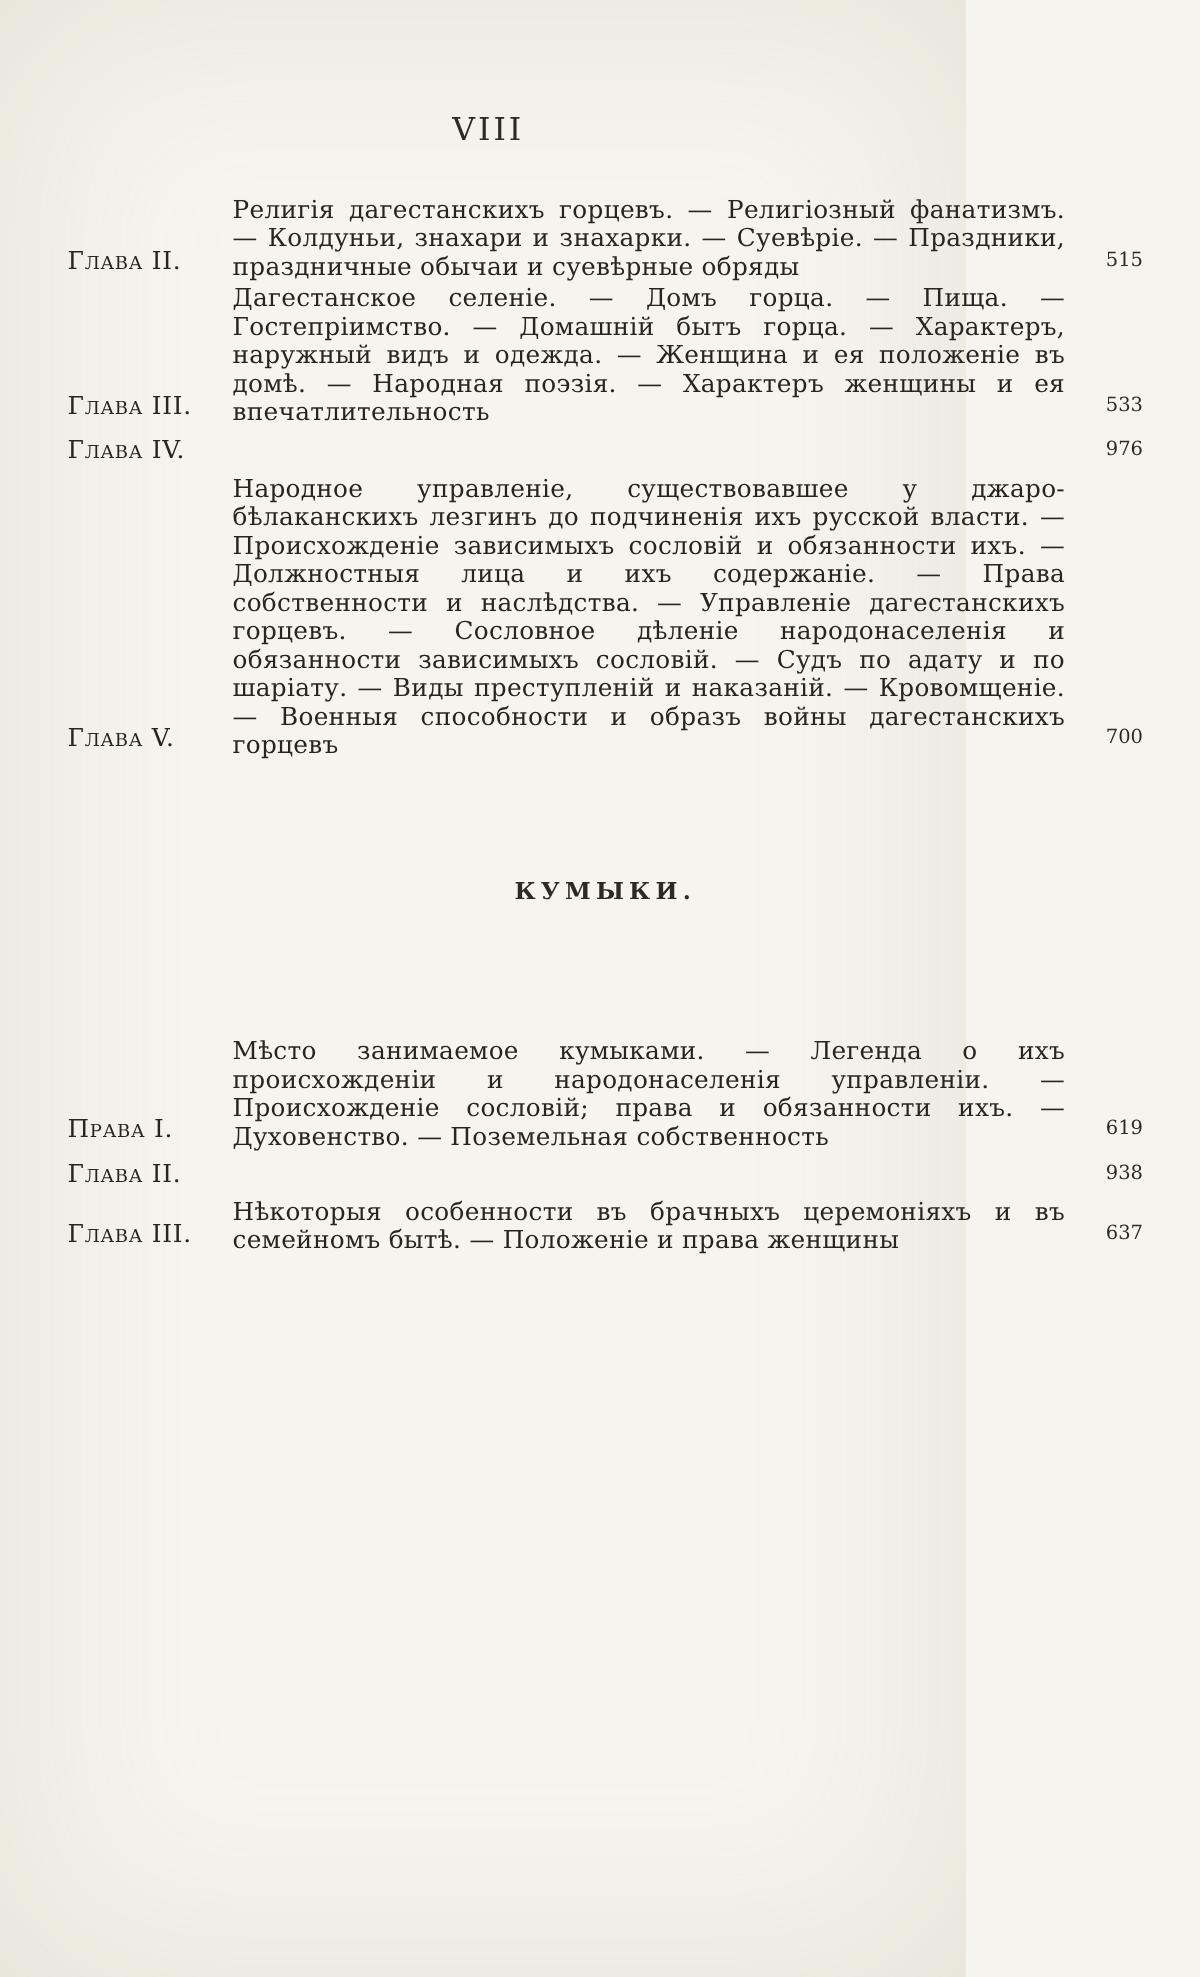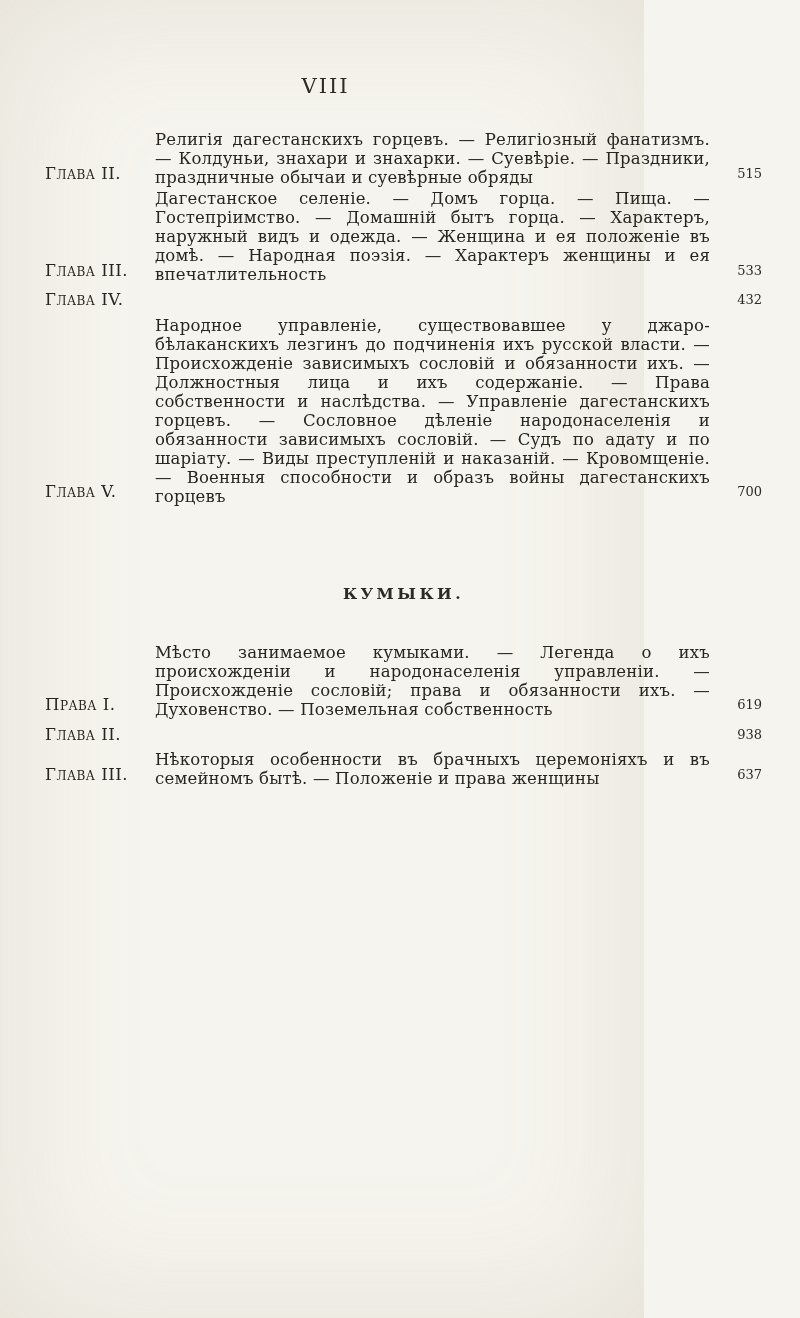--- a/index.html
+++ b/index.html
@@ -65,21 +65,21 @@
     font-size: 13px;
     line-height: 27.5px;
     color: #2b2a25;
   }
   .section-heading {
     text-align: center;
     font-size: 15.5px;
     font-weight: bold;
     letter-spacing: 3.5px;
     margin-top: 78px;
-    margin-bottom: 40px;
+    margin-bottom: 88px;
     color: #2b2a25;
   }
 </style>
 </head>
 <body>
 
 <div class="page">
 
   <div class="page-number-header">VIII</div>
 
@@ -92,21 +92,21 @@
     </div>
 
     <div class="entry">
       <div class="entry-label">Глава III.</div>
       <div class="entry-text">Дагестанское селеніе. — Домъ горца. — Пища. — Гостепріимство. — Домашній бытъ горца. — Характеръ, наружный видъ и одежда. — Женщина и ея положеніе въ домѣ. — Народная поэзія. — Характеръ женщины и ея впечатлительность</div>
       <div class="entry-page">533</div>
     </div>
 
     <div class="entry">
       <div class="entry-label">Глава IV.</div>
-      <div class="entry-page">432</div>
+      <div class="entry-page">976</div>
     </div>
 
     <div class="entry">
       <div class="entry-label">Глава V.</div>
       <div class="entry-text">Народное управленіе, существовавшее у джаро-бѣлаканскихъ лезгинъ до подчиненія ихъ русской власти. — Происхожденіе зависимыхъ сословій и обязанности ихъ. — Должностныя лица и ихъ содержаніе. — Права собственности и наслѣдства. — Управленіе дагестанскихъ горцевъ. — Сословное дѣленіе народонаселенія и обязанности зависимыхъ сословій. — Судъ по адату и по шаріату. — Виды преступленій и наказаній. — Кровомщеніе. — Военныя способности и образъ войны дагестанскихъ горцевъ</div>
       <div class="entry-page">700</div>
     </div>
 
     <div class="section-heading">КУМЫКИ.</div>
 

